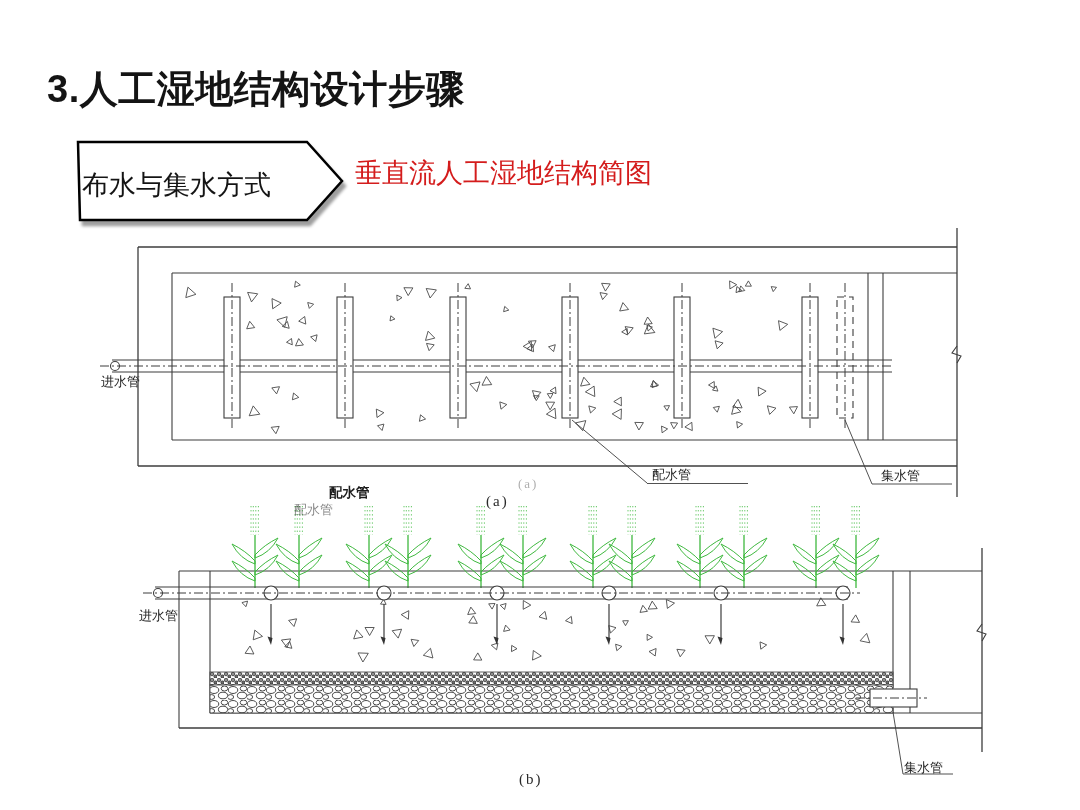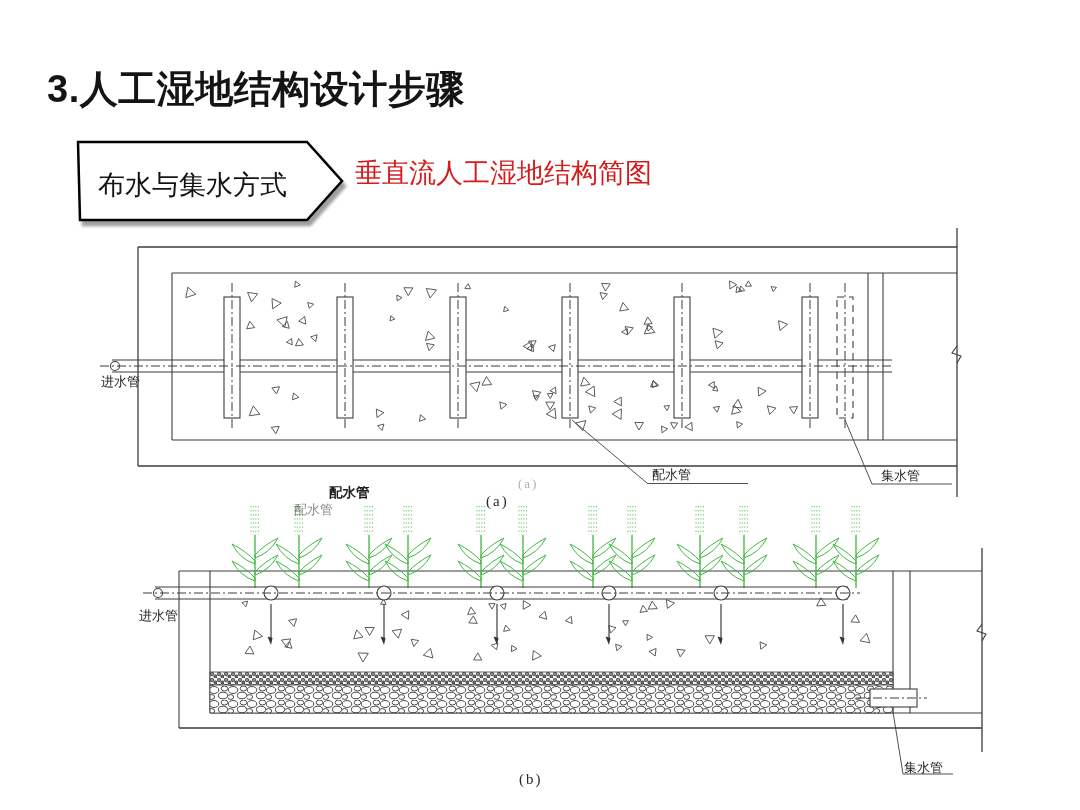--- a/index.html
+++ b/index.html
@@ -2,21 +2,21 @@
 <html><head>
 <meta charset="utf-8">
 <style>
   html,body{margin:0;padding:0;background:#ffffff;}
   .slide{position:relative;width:1080px;height:810px;background:#fff;overflow:hidden;
          font-family:"Liberation Serif",serif;}
   .title{position:absolute;left:47px;top:64px;font-family:"Liberation Sans",sans-serif;
          font-weight:bold;font-size:38px;color:#141414;letter-spacing:0.5px;white-space:nowrap;}
   .step-shape{position:absolute;left:60px;top:130px;width:310px;height:110px;}
   .step-shape svg{position:absolute;left:0;top:0;filter:drop-shadow(3px 5px 1.5px rgba(0,0,0,.38));}
-  .step-label{position:absolute;left:22px;top:37px;width:221px;text-align:center;
+  .step-label{position:absolute;left:22px;top:37px;width:221px;
               font-size:27px;color:#141414;white-space:nowrap;}
   .subtitle{position:absolute;left:355px;top:155px;font-size:27px;font-weight:normal;
             color:#d41c1c;white-space:nowrap;}
   #cad{position:absolute;left:0;top:0;}
   .cad-label{font-family:"Liberation Serif",serif;font-size:13px;fill:#1c1c1c;}
   .cad-label.bold{font-weight:bold;font-size:13.5px;}
   .cad-label.ghost{opacity:.55;}
   .cap{font-family:"Liberation Serif",serif;font-size:15px;fill:#2a2a2a;letter-spacing:2px;}
   .cap.ghost{opacity:.38;font-size:13px;}
 </style>

